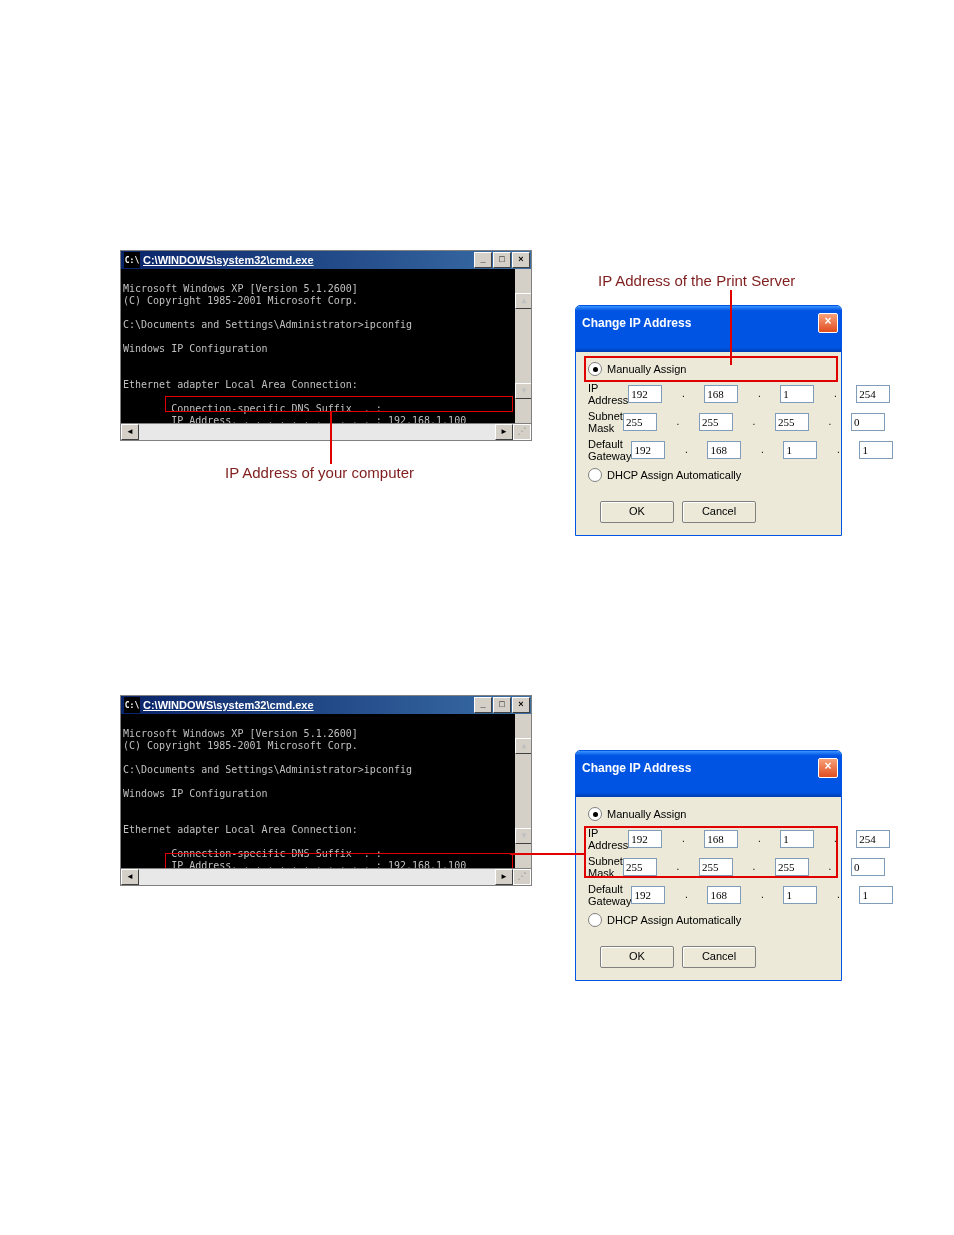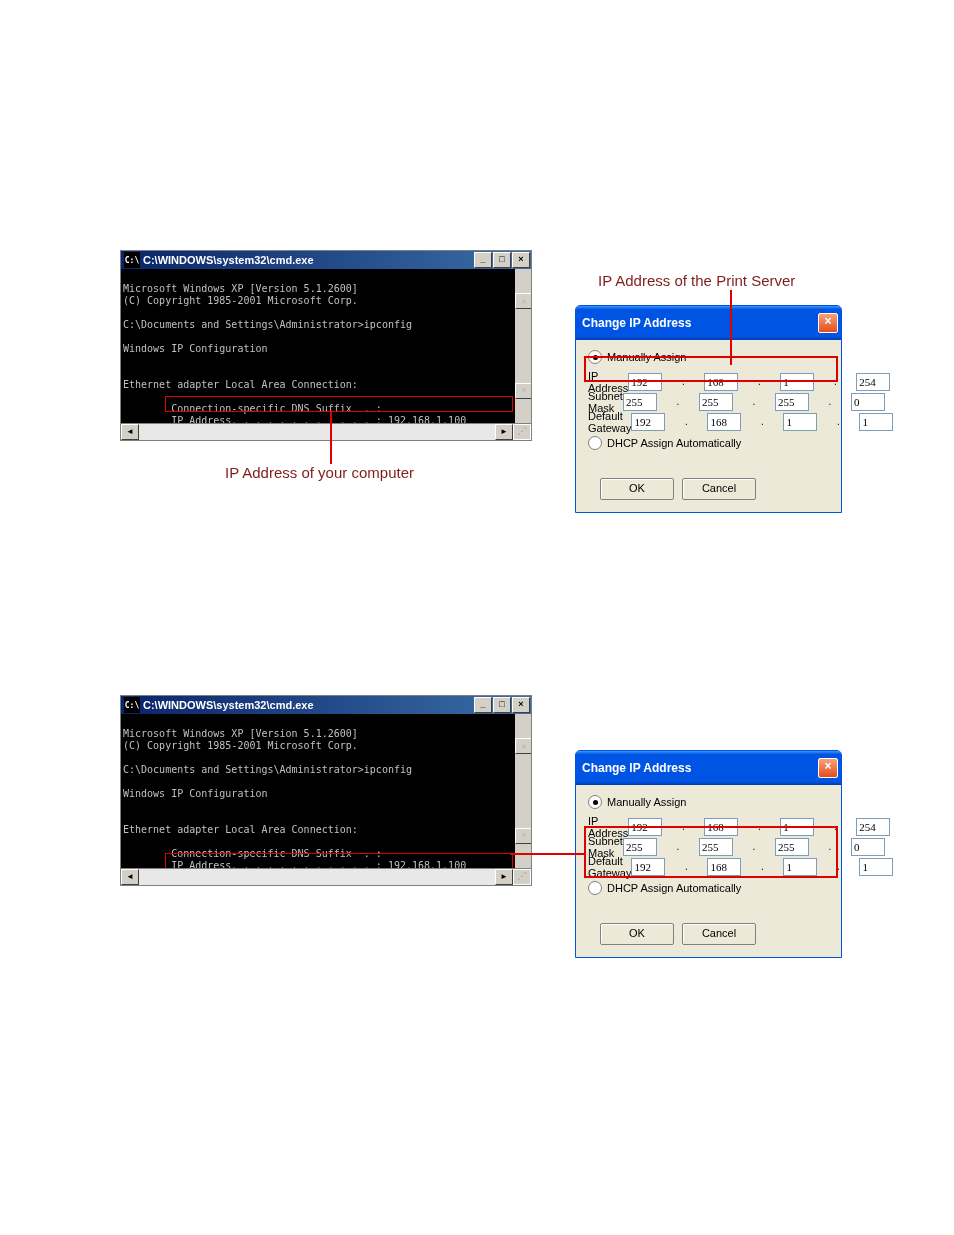--- a/index.html
+++ b/index.html
@@ -55,21 +55,21 @@
     width: 16px; height: 16px;
     background: #000;
     margin: 0 3px;
     display: flex;
     align-items: center;
     justify-content: center;
     color: #fff;
     font-size: 8px;
     font-family: monospace;
   }
-  .cmd-title { flex: 1; }
+  .cmd-title { flex: 1; text-decoration: underline; }
   .cmd-btns { display: flex; }
   .cmd-btn {
     width: 16px; height: 14px;
     background: #d4d0c8;
     border: 1px solid #fff;
     border-right-color: #404040;
     border-bottom-color: #404040;
     margin-right: 1px;
     font-size: 9px;
     line-height: 12px;
@@ -136,21 +136,21 @@
     background: #ece9d8;
     border: 1px solid #0054e3;
     border-radius: 5px 5px 0 0;
   }
   .dlg-titlebar {
     height: 34px;
     background: linear-gradient(to bottom, #3a95ff 0%, #0054e3 10%, #0054e3 90%, #003db0 100%);
     border-radius: 4px 4px 0 0;
     display: flex;
     align-items: center;
-    padding: 0 3px 0 6px;
+    padding: 0 3px 12px 6px;
   }
   .dlg-title {
     flex: 1;
     color: #fff;
     font-weight: bold;
     font-size: 12px;
   }
   .dlg-close {
     width: 18px; height: 18px;
     background: linear-gradient(to bottom, #f7a17a, #e14d1f);
@@ -182,21 +182,21 @@
   }
   .radio.selected::after {
     content: "";
     width: 5px; height: 5px;
     background: #000;
     border-radius: 50%;
   }
   .ip-row {
     display: flex;
     align-items: center;
-    margin-bottom: 0;
+    margin-bottom: 8px;
     height: 20px;
   }
   .ip-label {
     width: 88px;
     font-size: 11px;
   }
   .ip-fields {
     display: flex;
     align-items: center;
     gap: 19px;
@@ -213,21 +213,21 @@
     border: 1px solid #7f9db9;
     background: #fff;
     font-size: 11px;
     padding: 0 2px;
     line-height: 16px;
     font-family: "Tahoma";
   }
   .dlg-buttons {
     display: flex;
     gap: 8px;
-    margin-top: 28px;
+    margin-top: 19px;
     padding-left: 12px;
   }
   .dlg-btn {
     width: 72px;
     height: 20px;
     background: #ece9d8;
     border: 1px solid #808080;
     border-radius: 2px;
     font-size: 11px;
     text-align: center;

